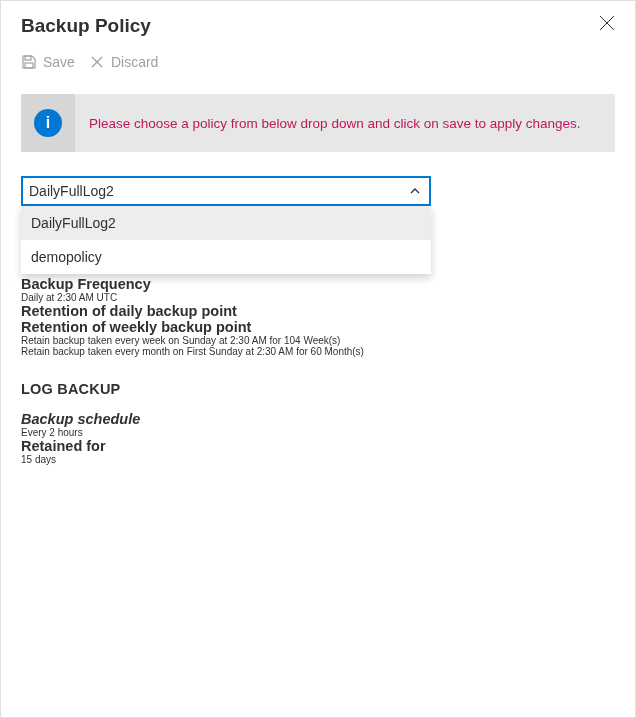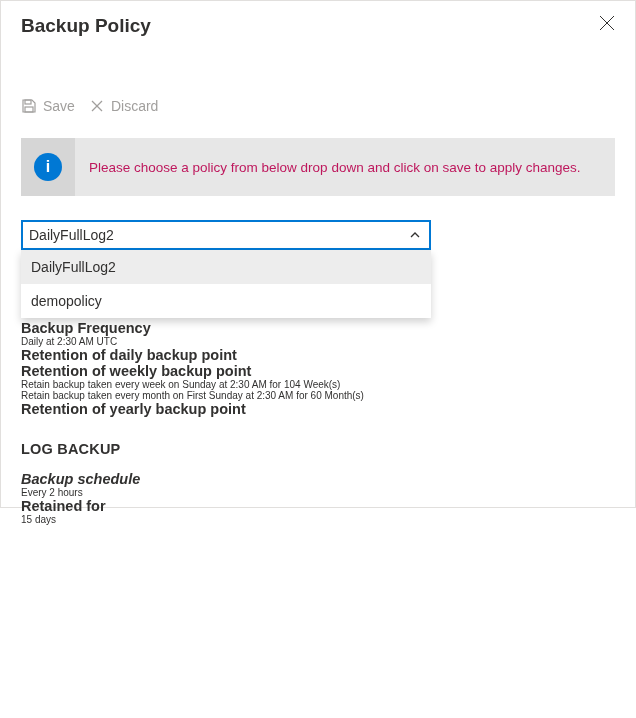--- a/index.html
+++ b/index.html
@@ -7,21 +7,21 @@
   font-family: "Segoe UI", -apple-system, sans-serif;
   background: #fff;
   color: #323130;
   width: 636px;
   height: 718px;
   overflow: hidden;
 }
 .panel {
   border: 1px solid #e1dfdd;
   width: 636px;
-  height: 508px;
+  height: 718px;
   display: flex;
   flex-direction: column;
 }
 .header {
   display: flex;
   align-items: center;
   justify-content: space-between;
   padding: 10px 16px 6px 20px;
 }
 .header h1 {
@@ -31,21 +31,20 @@
 .close-x {
   font-size: 18px;
   color: #323130;
   cursor: pointer;
   padding: 4px;
 }
 .toolbar {
   display: flex;
   gap: 14px;
   padding: 8px 20px 10px 20px;
-  margin-top: 44px;
 }
 .tool-btn {
   display: flex;
   align-items: center;
   gap: 6px;
   background: none;
   border: none;
   color: #a19f9d;
   font-size: 14px;
   cursor: pointer;
@@ -201,21 +200,20 @@
     <div class="fld-label" style="margin-top:70px;">Backup Frequency</div>
     <div class="fld-value">Daily at 2:30 AM UTC</div>
 
     <div class="fld-label">Retention of daily backup point</div>
 
     <div class="fld-label">Retention of weekly backup point</div>
     <div class="fld-value">Retain backup taken every week on Sunday at 2:30 AM for 104 Week(s)</div>
 
     <div class="fld-value">Retain backup taken every month on First Sunday at 2:30 AM for 60 Month(s)</div>
 
-    <div class="fld-label">Retention of yearly backup point</div>
 
     <div class="section-title inner">LOG BACKUP</div>
 
     <div class="fld-label" style="margin-top:10px;font-style:italic;">Backup schedule</div>
     <div class="fld-value">Every 2 hours</div>
 
     <div class="fld-label">Retained for</div>
     <div class="fld-value">15 days</div>
 
   </div>

